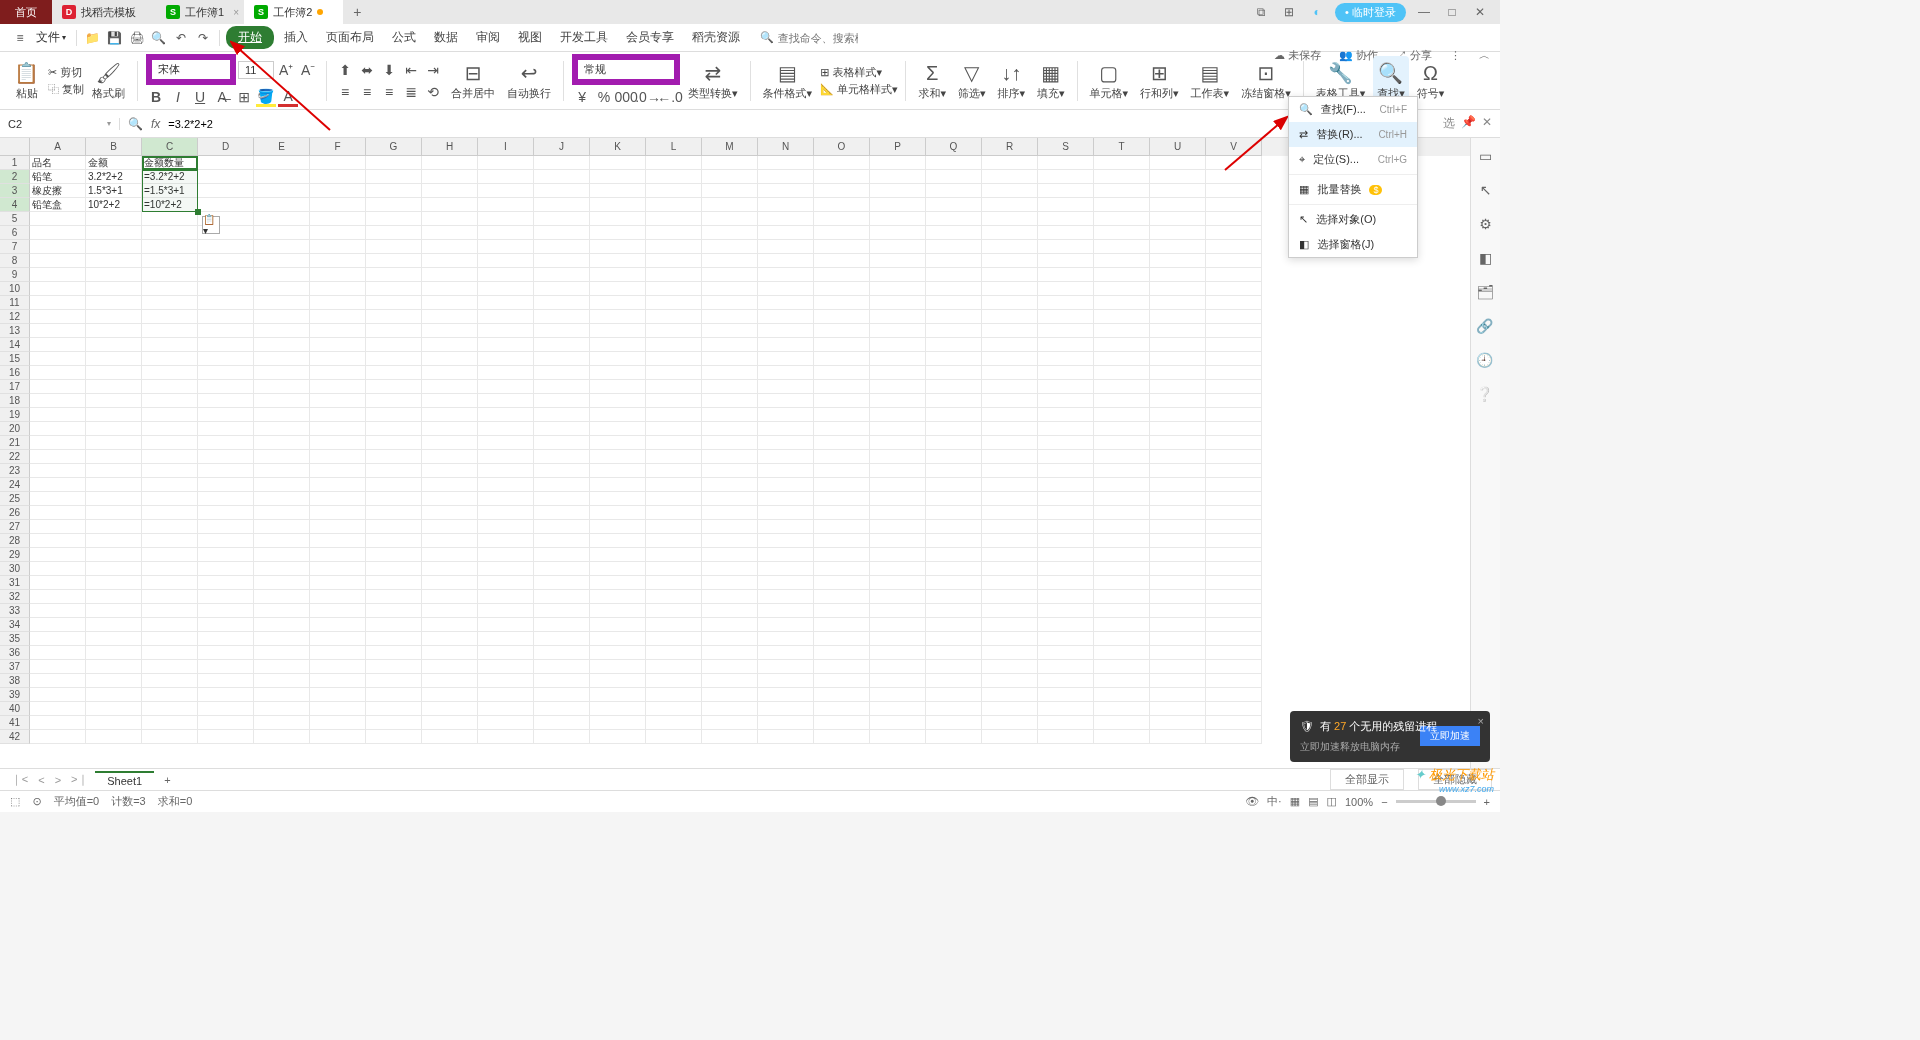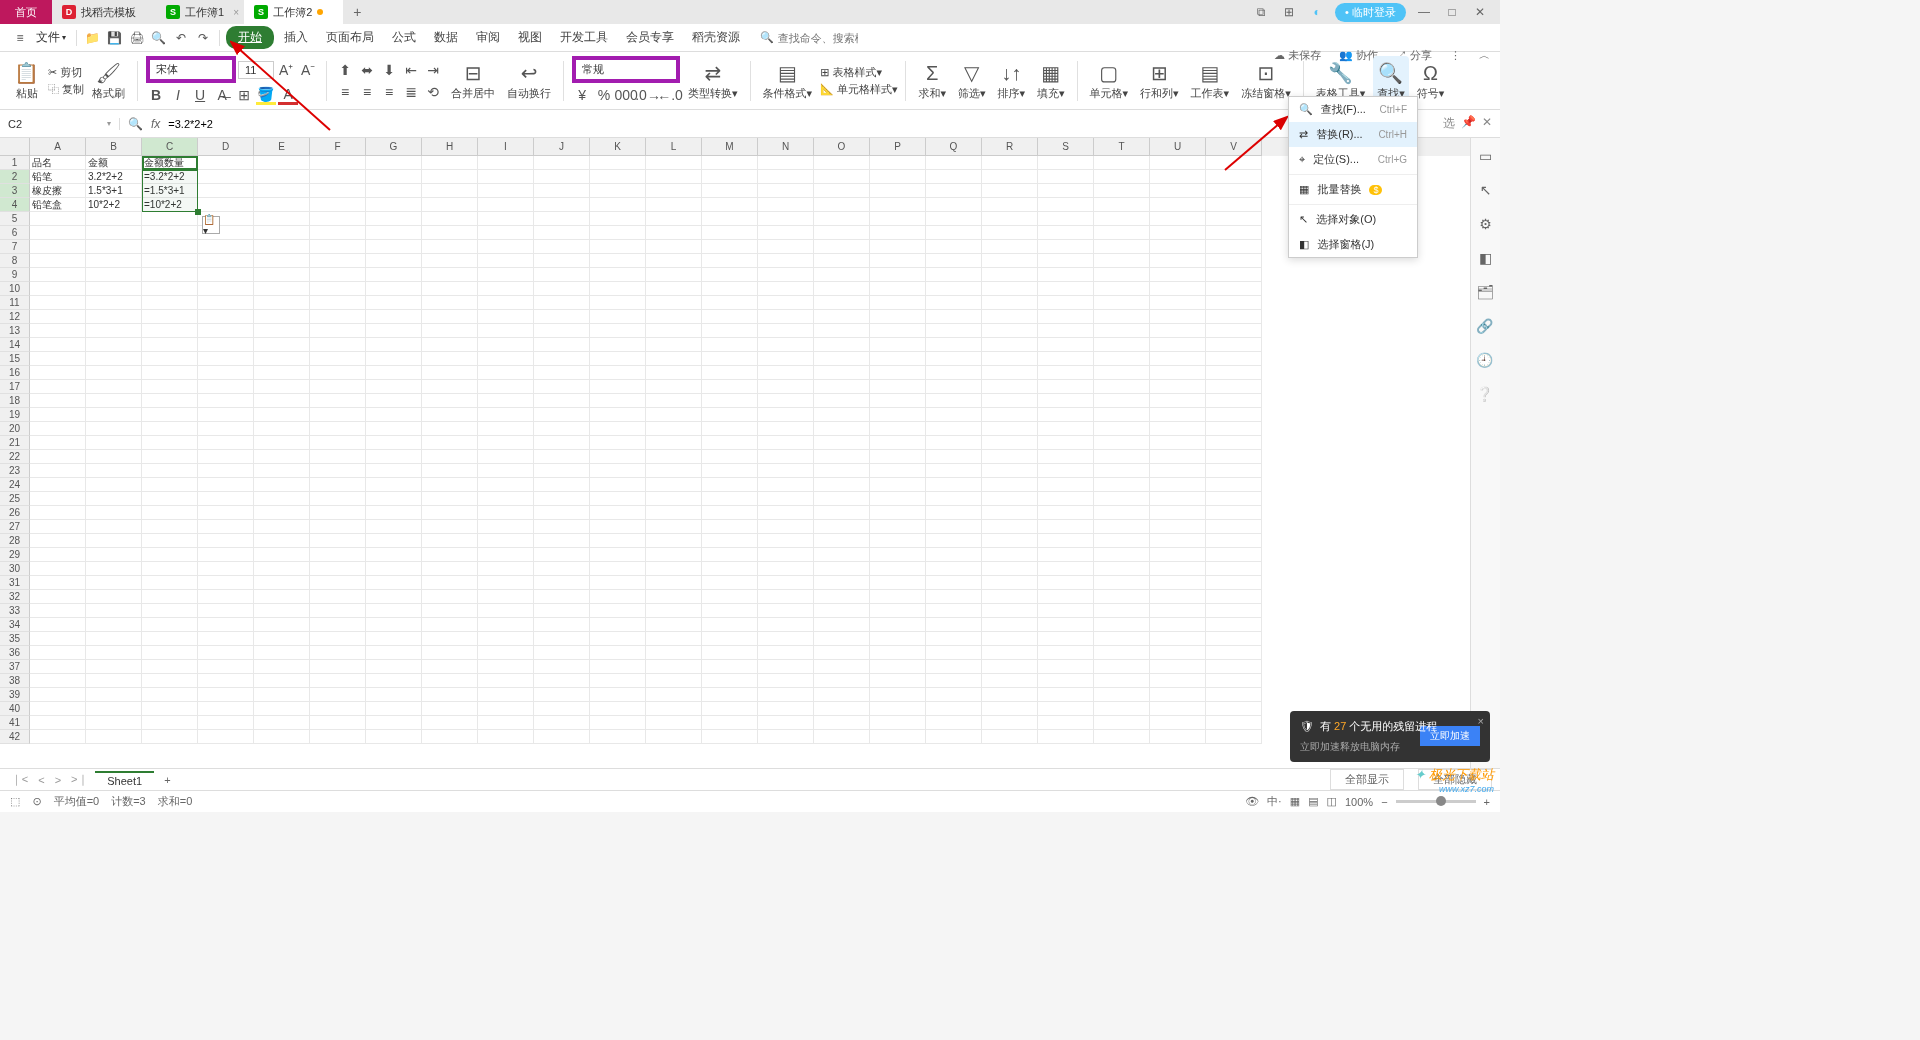--- a/index.html
+++ b/index.html
@@ -2,21 +2,21 @@
 <html><head>
 <meta charset="utf-8">
 <style>
 * { margin: 0; padding: 0; box-sizing: border-box; font-family: "Microsoft YaHei", sans-serif; }
 body { background: #f5f5f5; overflow: hidden; font-size: 12px; color: #333; }
 .app { width: 1500px; height: 812px; background: #fff; display: flex; flex-direction: column; position: relative; }
 
 
 .tabbar { height: 24px; background: #e8e8e8; display: flex; align-items: center; }
 .tab { height: 24px; padding: 0 20px 0 10px; display: flex; align-items: center; gap: 5px; position: relative; font-size: 11px; }
-.tab.home { background: #be185d; color: #fff; padding: 0 15px; }
+.tab.home { background: #7f1d1d; color: #fff; padding: 0 15px; }
 .tab.active { background: #fff; }
 .tab .dot { width: 6px; height: 6px; border-radius: 50%; background: #ffa500; }
 .tab .close { position: absolute; right: 5px; color: #999; font-size: 10px; }
 .tab-icon-red { width: 14px; height: 14px; background: #d23; border-radius: 2px; display: flex; align-items: center; justify-content: center; color: #fff; font-size: 9px; font-weight: bold; }
 .tab-icon-green { width: 14px; height: 14px; background: #0a0; border-radius: 2px; display: flex; align-items: center; justify-content: center; color: #fff; font-size: 9px; font-weight: bold; }
 .tab-add { padding: 0 10px; color: #666; font-size: 14px; }
 .titlebar-right { margin-left: auto; display: flex; align-items: center; gap: 8px; padding-right: 10px; }
 .titlebar-btn { width: 20px; height: 20px; display: flex; align-items: center; justify-content: center; color: #666; border-radius: 3px; }
 .login-btn { background: #4fc3f7; color: #fff; padding: 2px 10px; border-radius: 10px; font-size: 11px; }
 .win-btn { width: 20px; color: #666; text-align: center; }
@@ -34,21 +34,21 @@
 
 
 .ribbon { height: 58px; display: flex; align-items: center; padding: 0 10px; border-bottom: 1px solid #ddd; gap: 4px; }
 .rgroup { display: flex; flex-direction: column; align-items: center; justify-content: center; height: 50px; padding: 0 4px; }
 .rgroup-h { display: flex; align-items: center; gap: 2px; }
 .rgroup-v { display: flex; flex-direction: column; gap: 2px; font-size: 11px; }
 .ricon { width: 20px; height: 20px; display: flex; align-items: center; justify-content: center; color: #555; font-size: 14px; }
 .ricon-lg { width: 26px; height: 26px; font-size: 20px; }
 .rlabel { font-size: 11px; color: #444; white-space: nowrap; }
 .rsep { width: 1px; height: 40px; background: #e0e0e0; margin: 0 4px; }
-.font-select { border: 4px solid #a21caf; padding: 2px 20px 2px 6px; font-size: 11px; min-width: 90px; position: relative; }
+.font-select { border: 6px solid #a21caf; padding: 2px 20px 2px 6px; font-size: 11px; min-width: 90px; position: relative; }
 .font-size { border: 1px solid #ccc; padding: 2px 6px; font-size: 11px; width: 36px; }
 .rgroup.highlighted { background: #e3f2fd; border-radius: 4px; }
 
 
 .formulabar { height: 28px; display: flex; align-items: center; border-bottom: 1px solid #ddd; }
 .namebox { width: 120px; border-right: 1px solid #ddd; padding: 0 8px; display: flex; align-items: center; justify-content: space-between; font-size: 11px; }
 .fx-area { display: flex; align-items: center; gap: 8px; padding: 0 8px; flex: 1; }
 .fx-label { font-style: italic; color: #666; }
 .fx-input { border: none; outline: none; font-size: 11px; flex: 1; }
 

